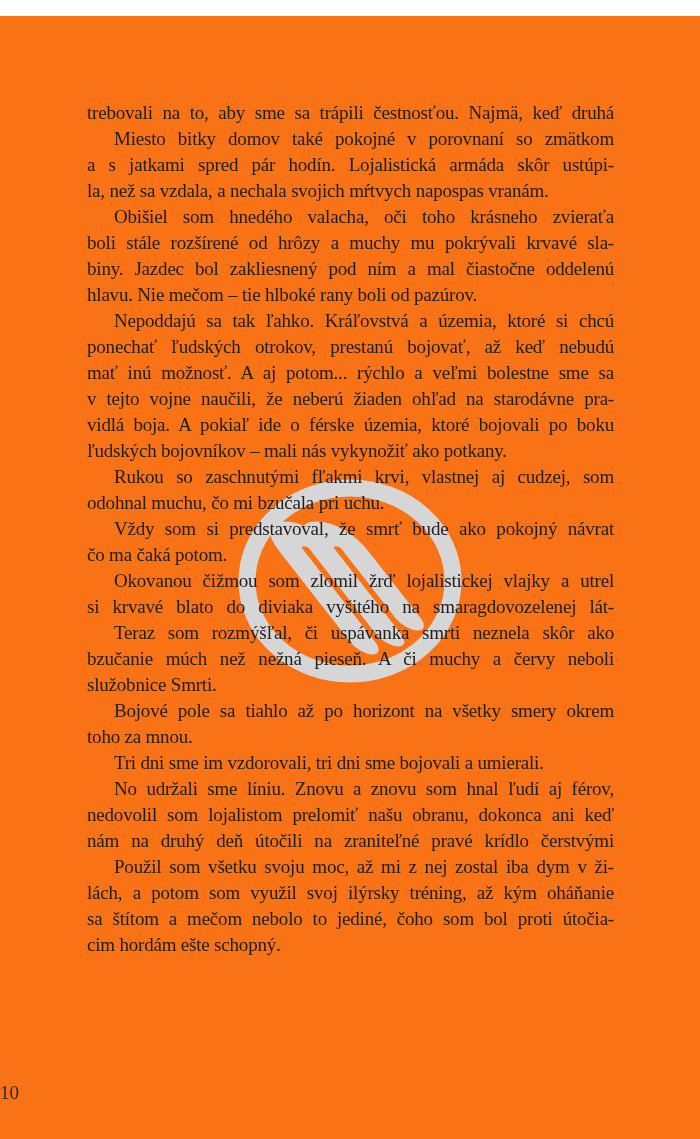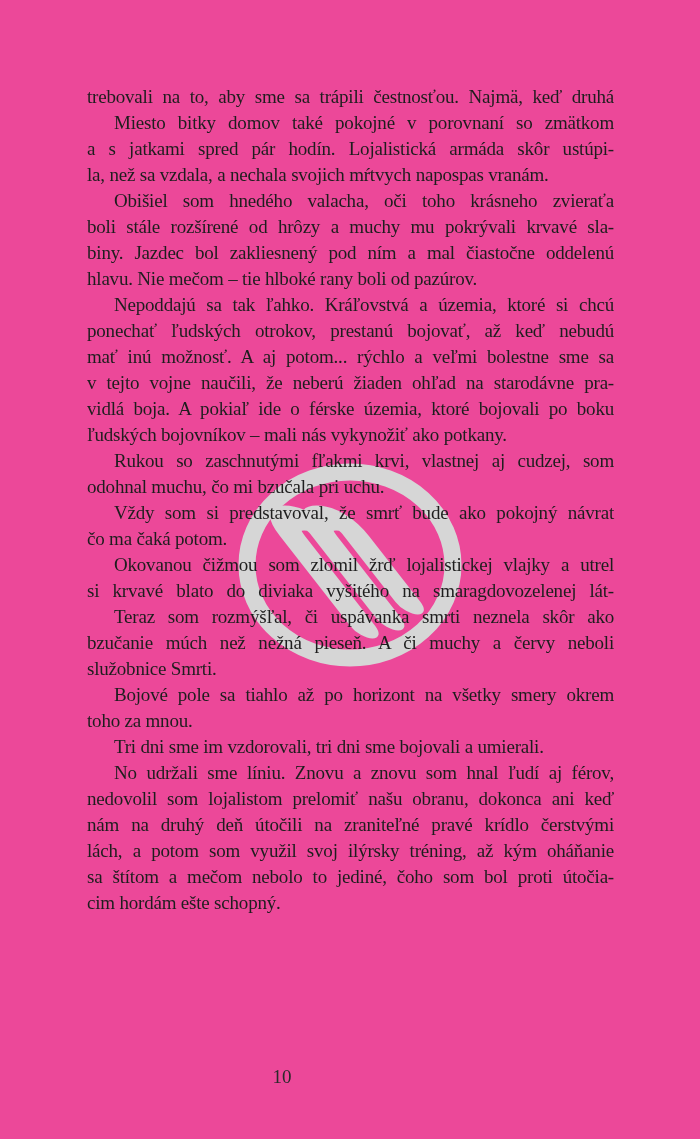--- a/index.html
+++ b/index.html
@@ -11,21 +11,22 @@
     width: 700px;
     height: 1139px;
     position: relative;
     overflow: hidden;
     font-family: "Liberation Serif", "DejaVu Serif", serif;
     color: #1e1e1e;
   }
   .page {
     position: absolute;
     inset: 0;
-    background: #ec4899;
+    background: #f97316;
+    margin-top: 16px;
   }
   
   .watermark-svg {
     position: absolute;
     left: 0;
     top: 0;
     z-index: 0;
   }
   .text-block {
     position: absolute;
@@ -48,21 +49,21 @@
   .line.last {
     text-align-last: left;
     -moz-text-align-last: left;
   }
   .line.indent { text-indent: 27px; }
   .page-number {
     position: absolute;
     top: 1064px;
     left: 0;
     width: 564px;
-    text-align: center;
+    text-align: left;
     font-size: 19px;
     line-height: 26px;
     color: #2a2a2a;
     z-index: 1;
   }
 </style>
 </head>
 <body>
 
 <div class="page">
@@ -118,20 +119,21 @@
       </div>
       <div class="paragraph">
         <div class="line last indent">Tri dni sme im vzdorovali, tri dni sme bojovali a umierali.</div>
       </div>
       <div class="paragraph">
         <div class="line indent">No udržali sme líniu. Znovu a znovu som hnal ľudí aj férov,</div>
         <div class="line">nedovolil som lojalistom prelomiť našu obranu, dokonca ani keď</div>
         <div class="line">nám na druhý deň útočili na zraniteľné pravé krídlo čerstvými</div>
       </div>
       <div class="paragraph">
+        <div class="line indent">Použil som všetku svoju moc, až mi z nej zostal iba dym v ži-</div>
         <div class="line">lách, a potom som využil svoj ilýrsky tréning, až kým oháňanie</div>
         <div class="line">sa štítom a mečom nebolo to jediné, čoho som bol proti útočia-</div>
         <div class="line last">cim hordám ešte schopný.</div>
       </div>
     </div>
 
   <div class="page-number">10</div>
 
 </div>
 

